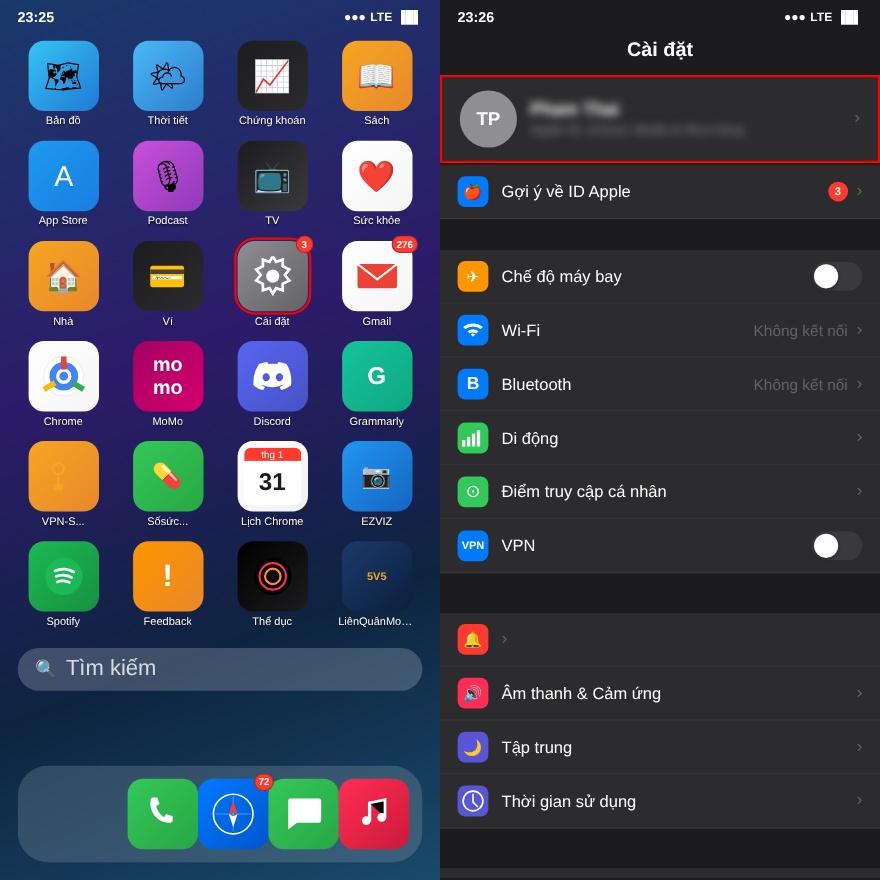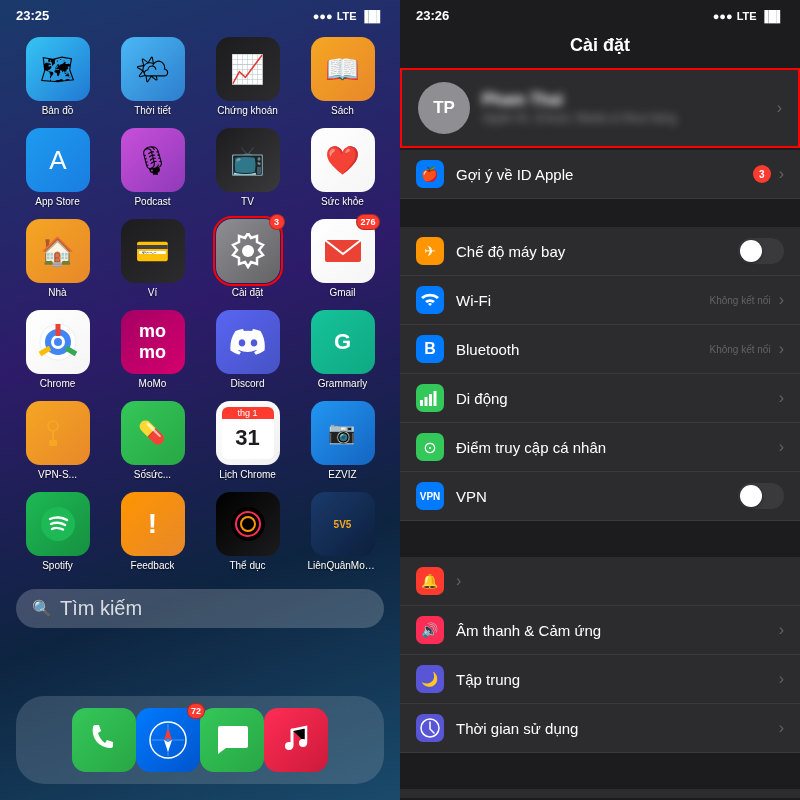--- a/index.html
+++ b/index.html
@@ -145,21 +145,21 @@
     .dock {
       position: absolute;
       bottom: 16px;
       left: 16px;
       right: 16px;
       background: rgba(255,255,255,0.15);
       backdrop-filter: blur(20px);
       border-radius: 28px;
       padding: 12px;
       display: flex;
-      justify-content: center;
+      justify-content: flex-end;
       align-items: center;
     }
 
     .dock-app {
       display: flex;
       flex-direction: column;
       align-items: center;
       position: relative;
     }
 
@@ -276,21 +276,21 @@
     }
 
     .settings-label {
       flex: 1;
       color: white;
       font-size: 15px;
     }
 
     .settings-value {
       color: #636366;
-      font-size: 10px;
+      font-size: 14px;
       margin-right: 8px;
     }
 
     .toggle {
       width: 46px;
       height: 26px;
       border-radius: 13px;
       position: relative;
       cursor: pointer;
       flex-shrink: 0;

